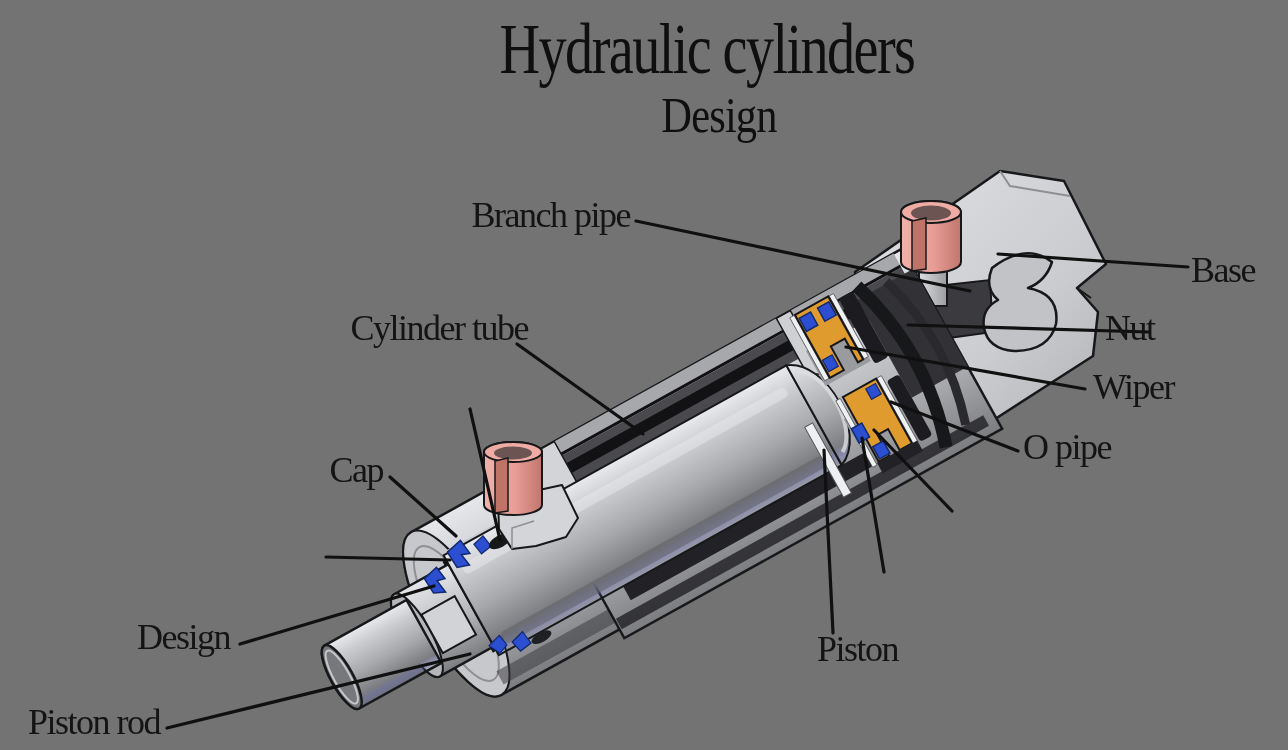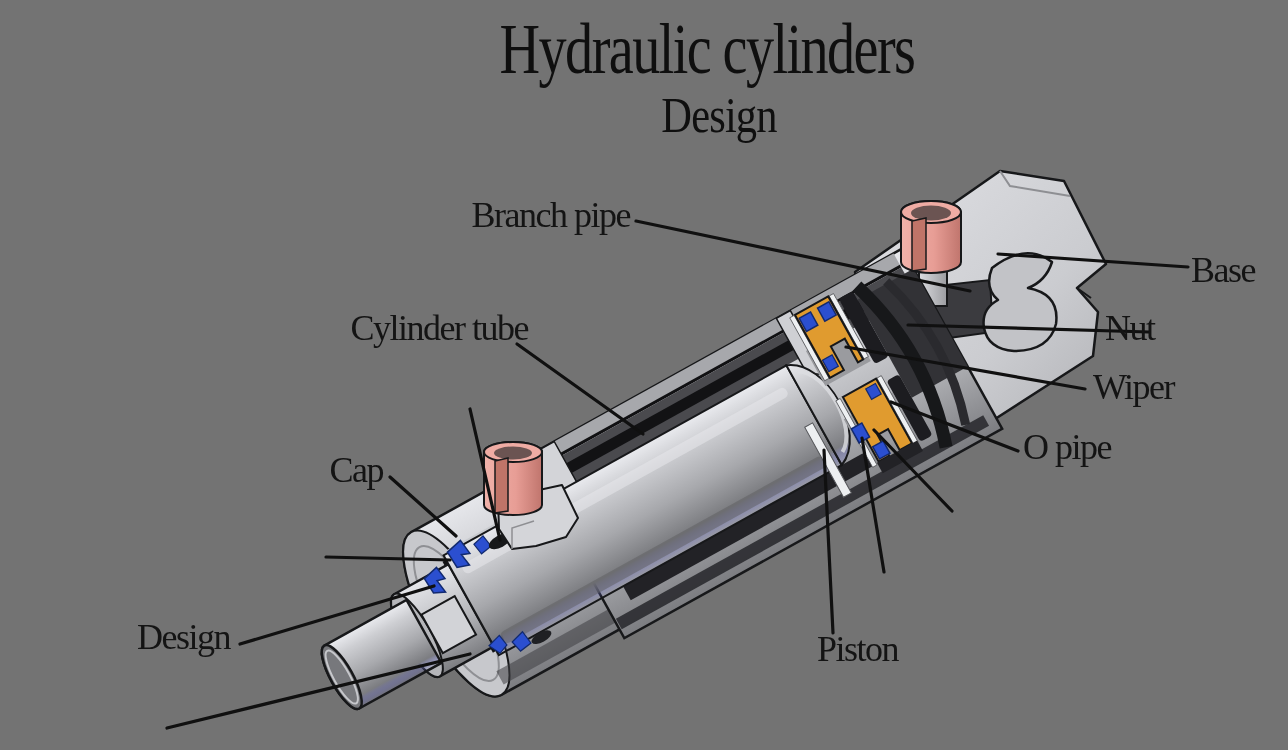--- a/index.html
+++ b/index.html
@@ -167,19 +167,20 @@
   </g>
 </svg>
 
 <div class="title">Hydraulic cylinders</div>
 <div class="subtitle">Design</div>
 
 <div class="lbl" style="right:658px;top:197px">Branch pipe</div>
 <div class="lbl" style="right:760px;top:310px">Cylinder tube</div>
 <div class="lbl" style="right:905px;top:452px">Cap</div>
 <div class="lbl" style="right:1058px;top:619px">Design</div>
+<div class="lbl" style="right:1128px;top:704px">Piston rod</div>
 <div class="lbl" style="left:1191px;top:252px">Base</div>
 <div class="lbl" style="left:1105px;top:310px">Nut</div>
 <div class="lbl" style="left:1093px;top:369px">Wiper</div>
 <div class="lbl" style="left:1023px;top:429px">O pipe</div>
 <div class="lbl" style="left:817px;top:631px">Piston</div>
 
 </div>
 
 </body></html>

